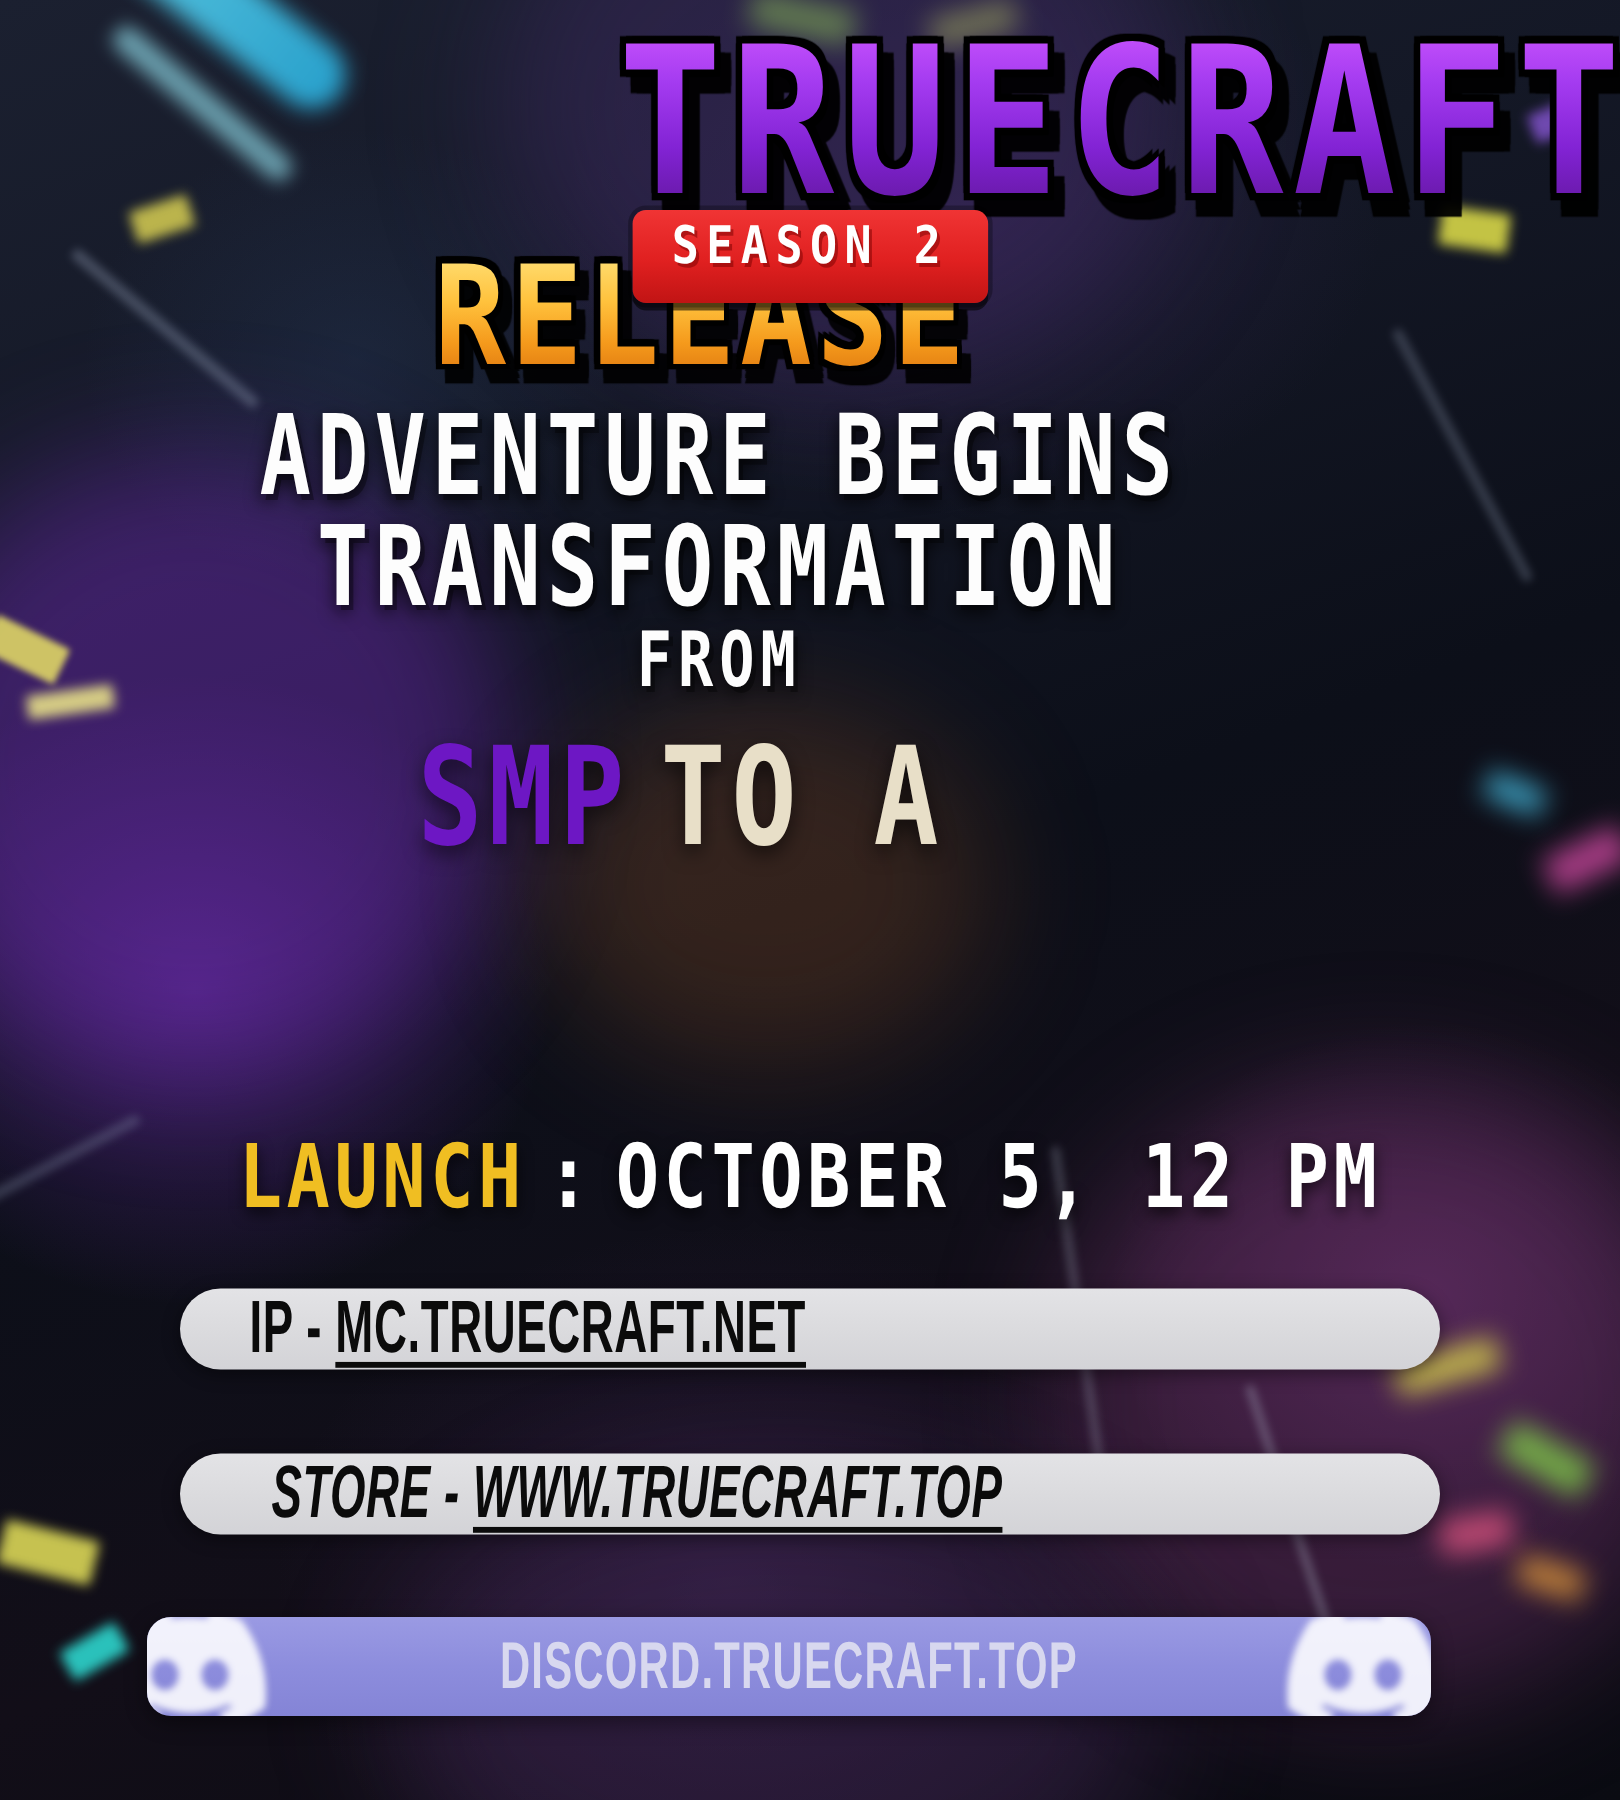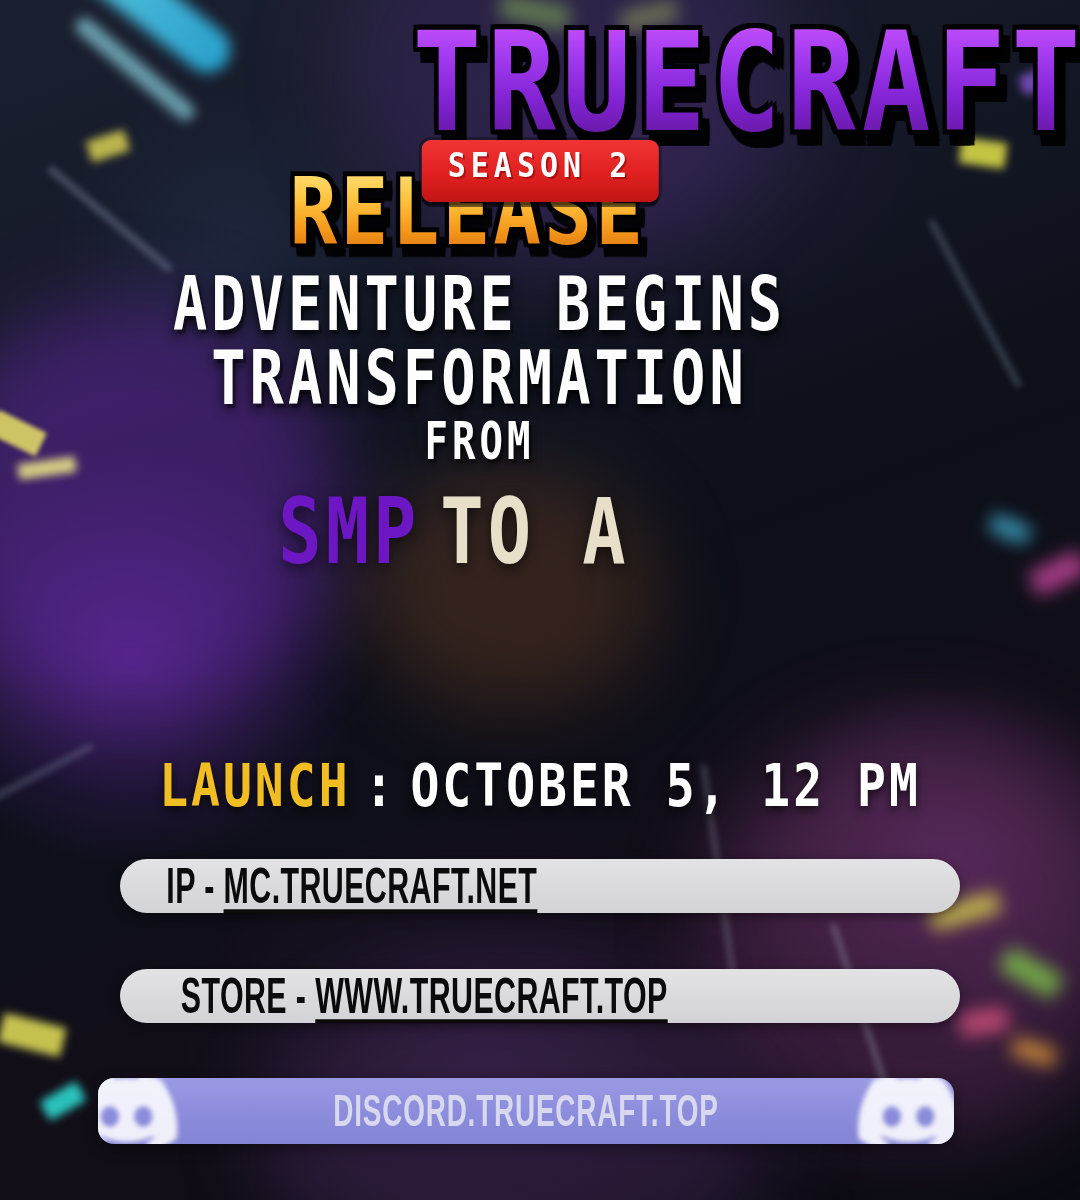--- a/index.html
+++ b/index.html
@@ -141,21 +141,21 @@
     box-shadow:0 3px 12px rgba(0,0,0,.45);
   }
   .pill .ptxt {
     font-family:"Liberation Sans Narrow","Liberation Sans", sans-serif;
     font-weight:bold; font-size:38px; letter-spacing:0.5px;
     color:#0b0b0b; transform:scaleY(1.30) scaleX(0.80); transform-origin:center center;
     white-space:nowrap;
   }
   .pill .ptxt .u { text-decoration:underline; text-underline-offset:5px; text-decoration-thickness:3px; }
   #pill-ip { top:859px; }
-  #pill-store { top:969px; }
+  #pill-store { top:969px;font-style:italic; }
 
   
   #discord-bar {
     position:absolute; left:98px; top:1078px; width:856px; height:66px;
     border-radius:16px;
     background:linear-gradient(180deg,#9a9ae3 0%, #8d8ddd 50%, #8484d6 100%);
     display:flex; align-items:center; justify-content:center;
     overflow:hidden;
     box-shadow:0 4px 14px rgba(0,0,0,.45);
   }

